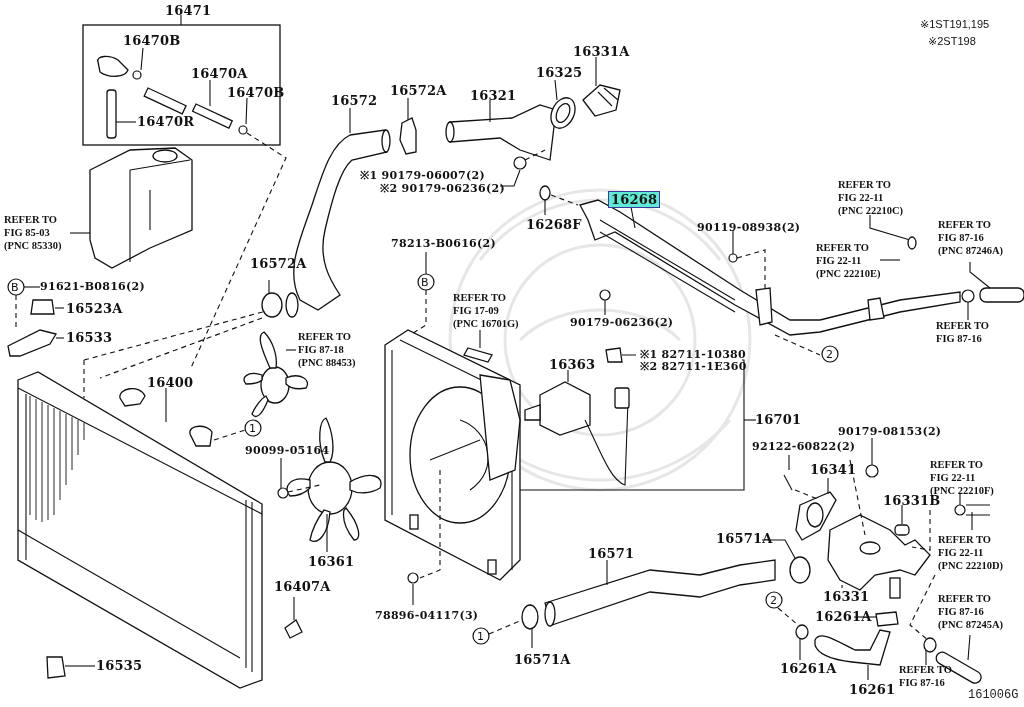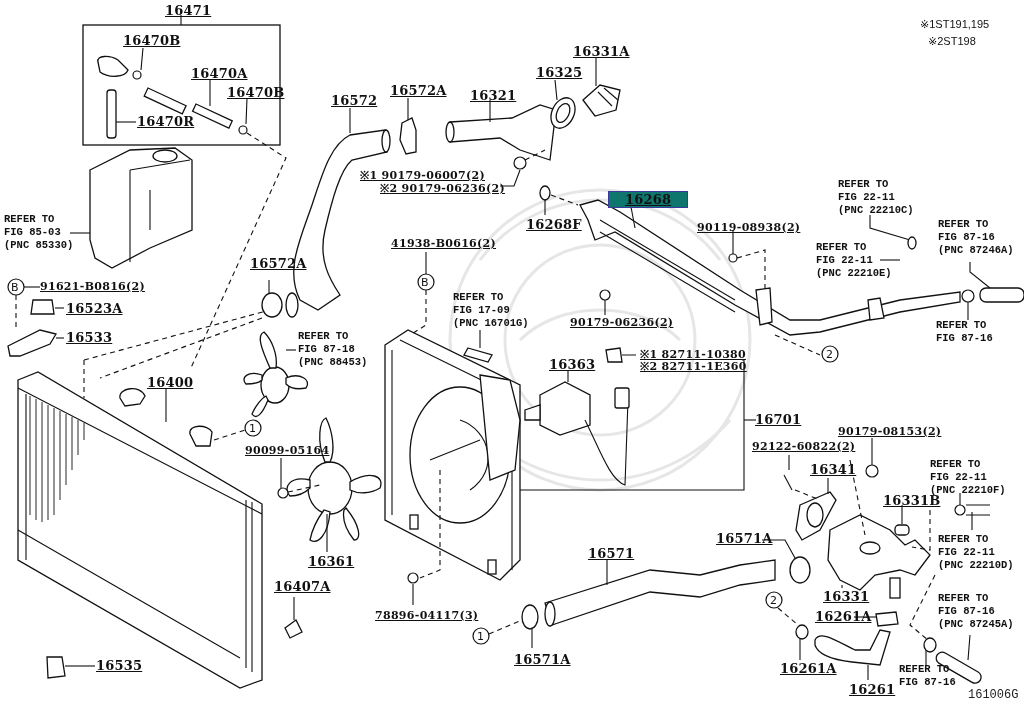--- a/index.html
+++ b/index.html
@@ -1,22 +1,22 @@
 <!DOCTYPE html>
 <html><head>
 <meta charset="utf-8">
 <style>
   html, body { margin:0; padding:0; background:#ffffff; }
   body { width:1024px; height:707px; position:relative; overflow:hidden; font-family:"DejaVu Sans Mono","Liberation Mono",monospace; color:#111; }
   #diagram { position:absolute; left:0; top:0; width:1024px; height:707px; }
-  .lbl { position:absolute; font-family:"DejaVu Serif","Liberation Serif",serif; font-weight:bold; font-size:13px; line-height:14px; white-space:nowrap; color:#111; letter-spacing:0.2px;text-decoration:underline; }
+  .lbl { position:absolute; font-family:"DejaVu Serif","Liberation Serif",serif; font-weight:bold; font-size:13px; line-height:14px; white-space:nowrap; color:#111; letter-spacing:0.2px; }
   .sm { font-size:11px; line-height:13px; letter-spacing:0.3px; }
-  .ref { position:absolute; font-family:Liberation Mono, monospace; font-weight:bold; font-size:10.5px; line-height:13px; white-space:pre; color:#111; }
+  .ref { position:absolute; font-family:Liberation Serif, serif; font-weight:bold; font-size:10.5px; line-height:13px; white-space:pre; color:#111; }
   .note { position:absolute; font-family:"Liberation Sans","DejaVu Sans",sans-serif; font-size:11px; line-height:15px; color:#111; }
-  .hl { background:#0f766e; border:1px solid #3a3a9a; padding:0 16px; }
+  .hl { background:#5eead4; border:1px solid #3a3a9a; padding:0 2px; }
   .fig { position:absolute; font-family:Liberation Mono, monospace; font-size:12px; color:#222; }
   svg .part { fill:#fff; stroke:#111; stroke-width:1.3; }
   svg .ln { fill:none; stroke:#111; stroke-width:1.1; }
   svg .dash { fill:none; stroke:#111; stroke-width:1.1; stroke-dasharray:5 4; }
   svg .wm { fill:none; stroke:#e6e6e6; stroke-width:3; }
   svg .circ { fill:#fff; stroke:#111; stroke-width:1.2; }
   svg text { font-family:"DejaVu Sans","Liberation Sans",sans-serif; font-size:11px; fill:#111; }
 </style>
 </head>
 <body>
@@ -271,21 +271,21 @@
 (PNC 22210C)</div>
 <div class="ref" style="left:938px;top:218px">REFER TO
 FIG 87-16
 (PNC 87246A)</div>
 <div class="ref" style="left:816px;top:241px">REFER TO
 FIG 22-11
 (PNC 22210E)</div>
 <div class="ref" style="left:936px;top:319px">REFER TO
 FIG 87-16</div>
 
-<div class="lbl sm" style="left:391px;top:237px">41938-B0616(2)</div>
+<div class="lbl sm" style="left:391px;top:237px">78213-B0616(2)</div>
 <div class="lbl" style="left:250px;top:257px">16572A</div>
 <div class="ref" style="left:298px;top:330px">REFER TO
 FIG 87-18
 (PNC 88453)</div>
 <div class="ref" style="left:453px;top:291px">REFER TO
 FIG 17-09
 (PNC 16701G)</div>
 <div class="lbl sm" style="left:570px;top:316px">90179-06236(2)</div>
 
 <div class="lbl sm" style="left:640px;top:348px">※1 82711-10380</div>

